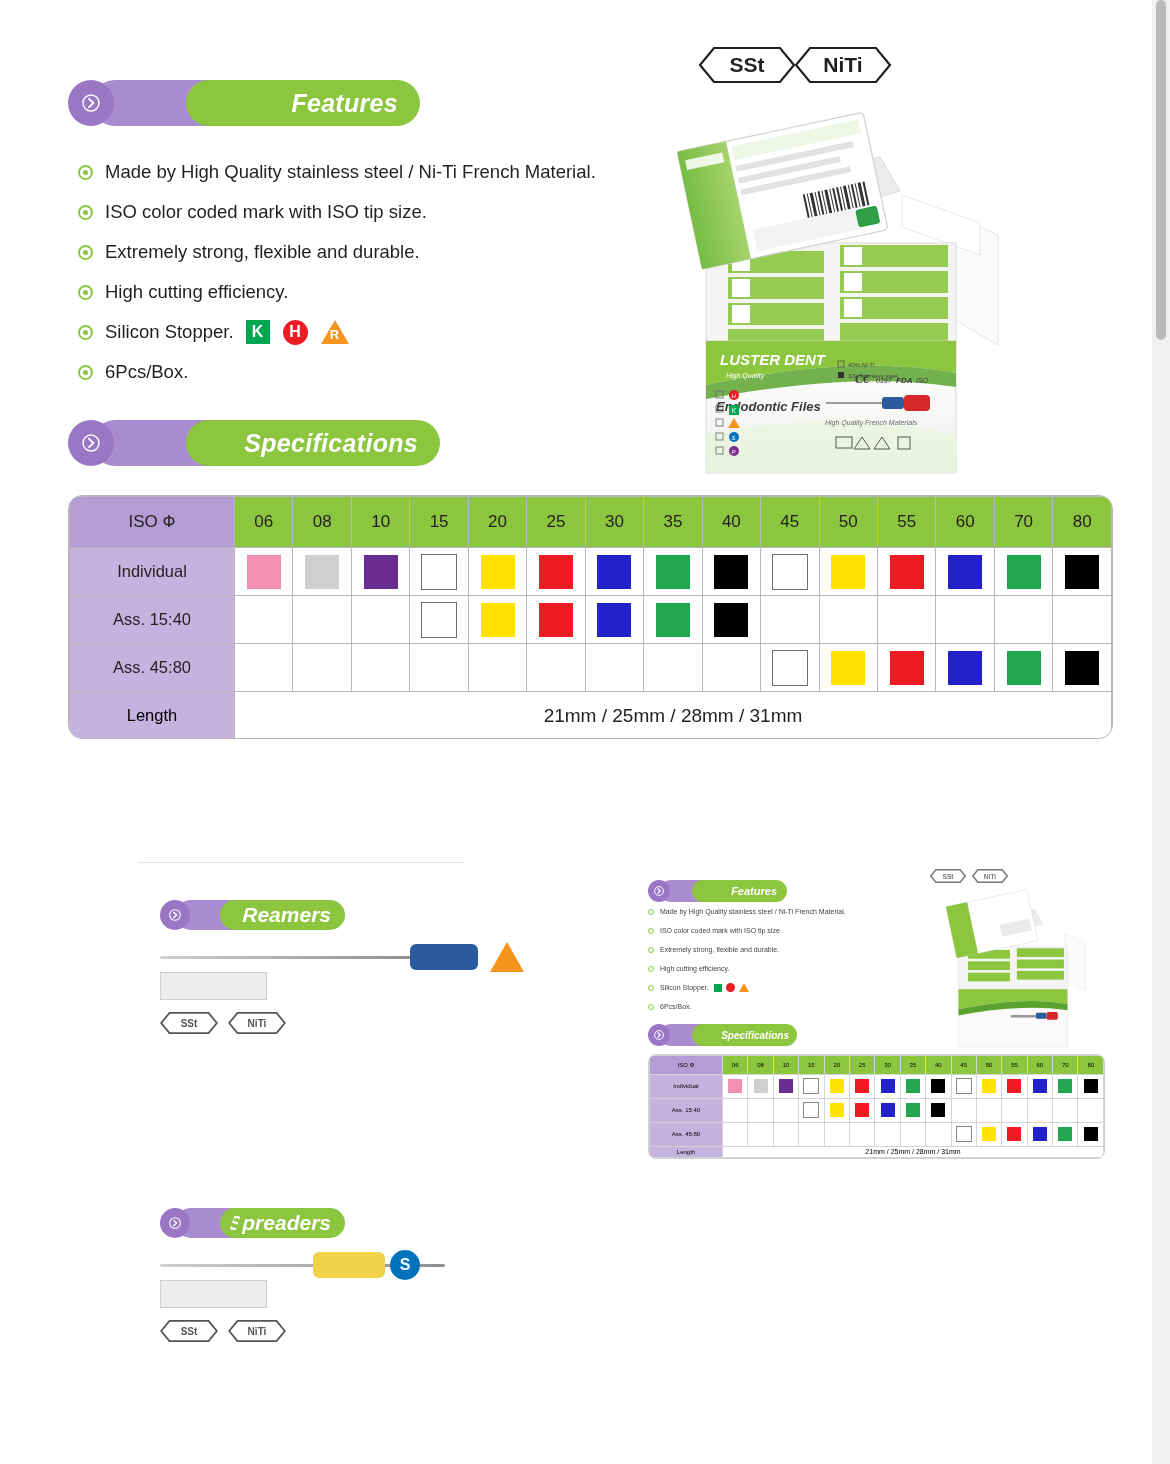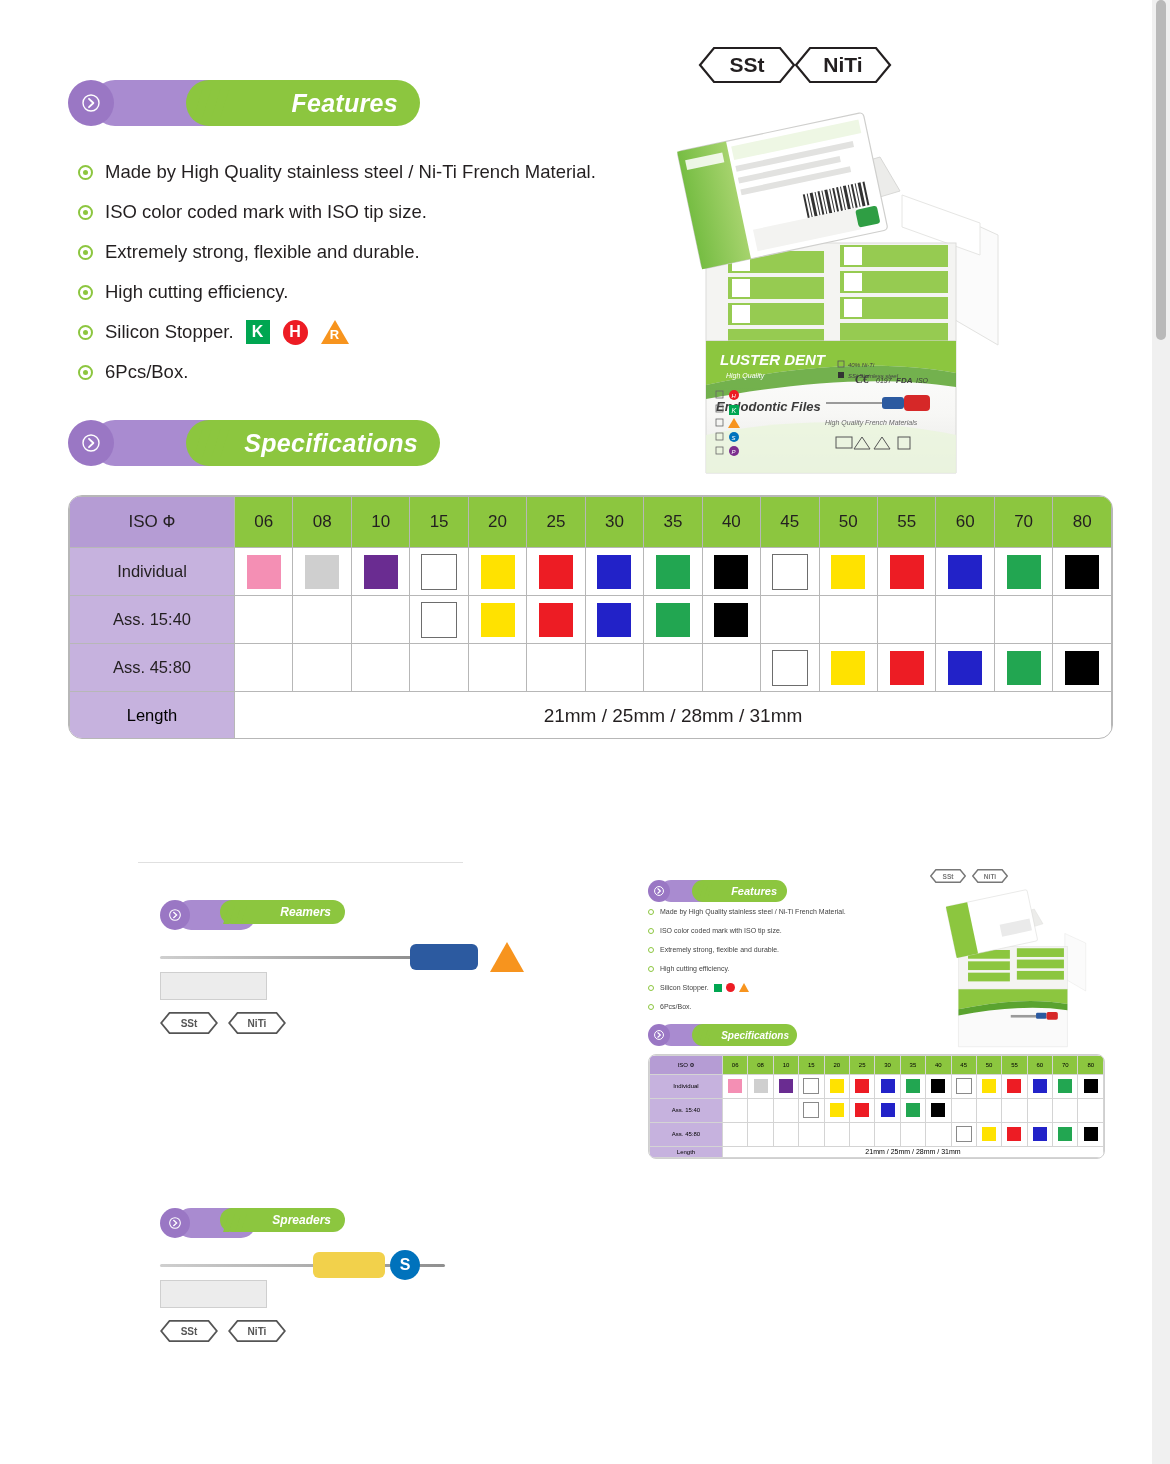--- a/index.html
+++ b/index.html
@@ -256,23 +256,23 @@
     display: flex; align-items: center; justify-content: center;
     z-index: 3;
   }
   .mini-bar {
     position: absolute; left: 16px; top: 0;
     width: 80px; height: 30px; border-radius: 15px;
     background: #a98bd0; z-index: 1;
   }
   .mini-green {
     position: absolute; left: 60px; top: 0;
-    width: 125px; height: 24px; border-radius: 15px;
+    width: 125px; height: 30px; border-radius: 15px;
     background: #8cc63f; z-index: 2;
-    color: #fff; font-weight: bold; font-style: italic; font-size: 12px;
+    color: #fff; font-weight: bold; font-style: italic; font-size: 21px;
     display: flex; align-items: center; justify-content: flex-end;
     padding-right: 14px; box-sizing: border-box;
   }
   .mini-slash {
     position: absolute; top: 6px;
     width: 6px; height: 18px; background: #8cc63f;
     transform: skewX(-18deg); z-index: 4;
   }
   .tool-block { position: relative; height: 155px; }
   .shaft {

